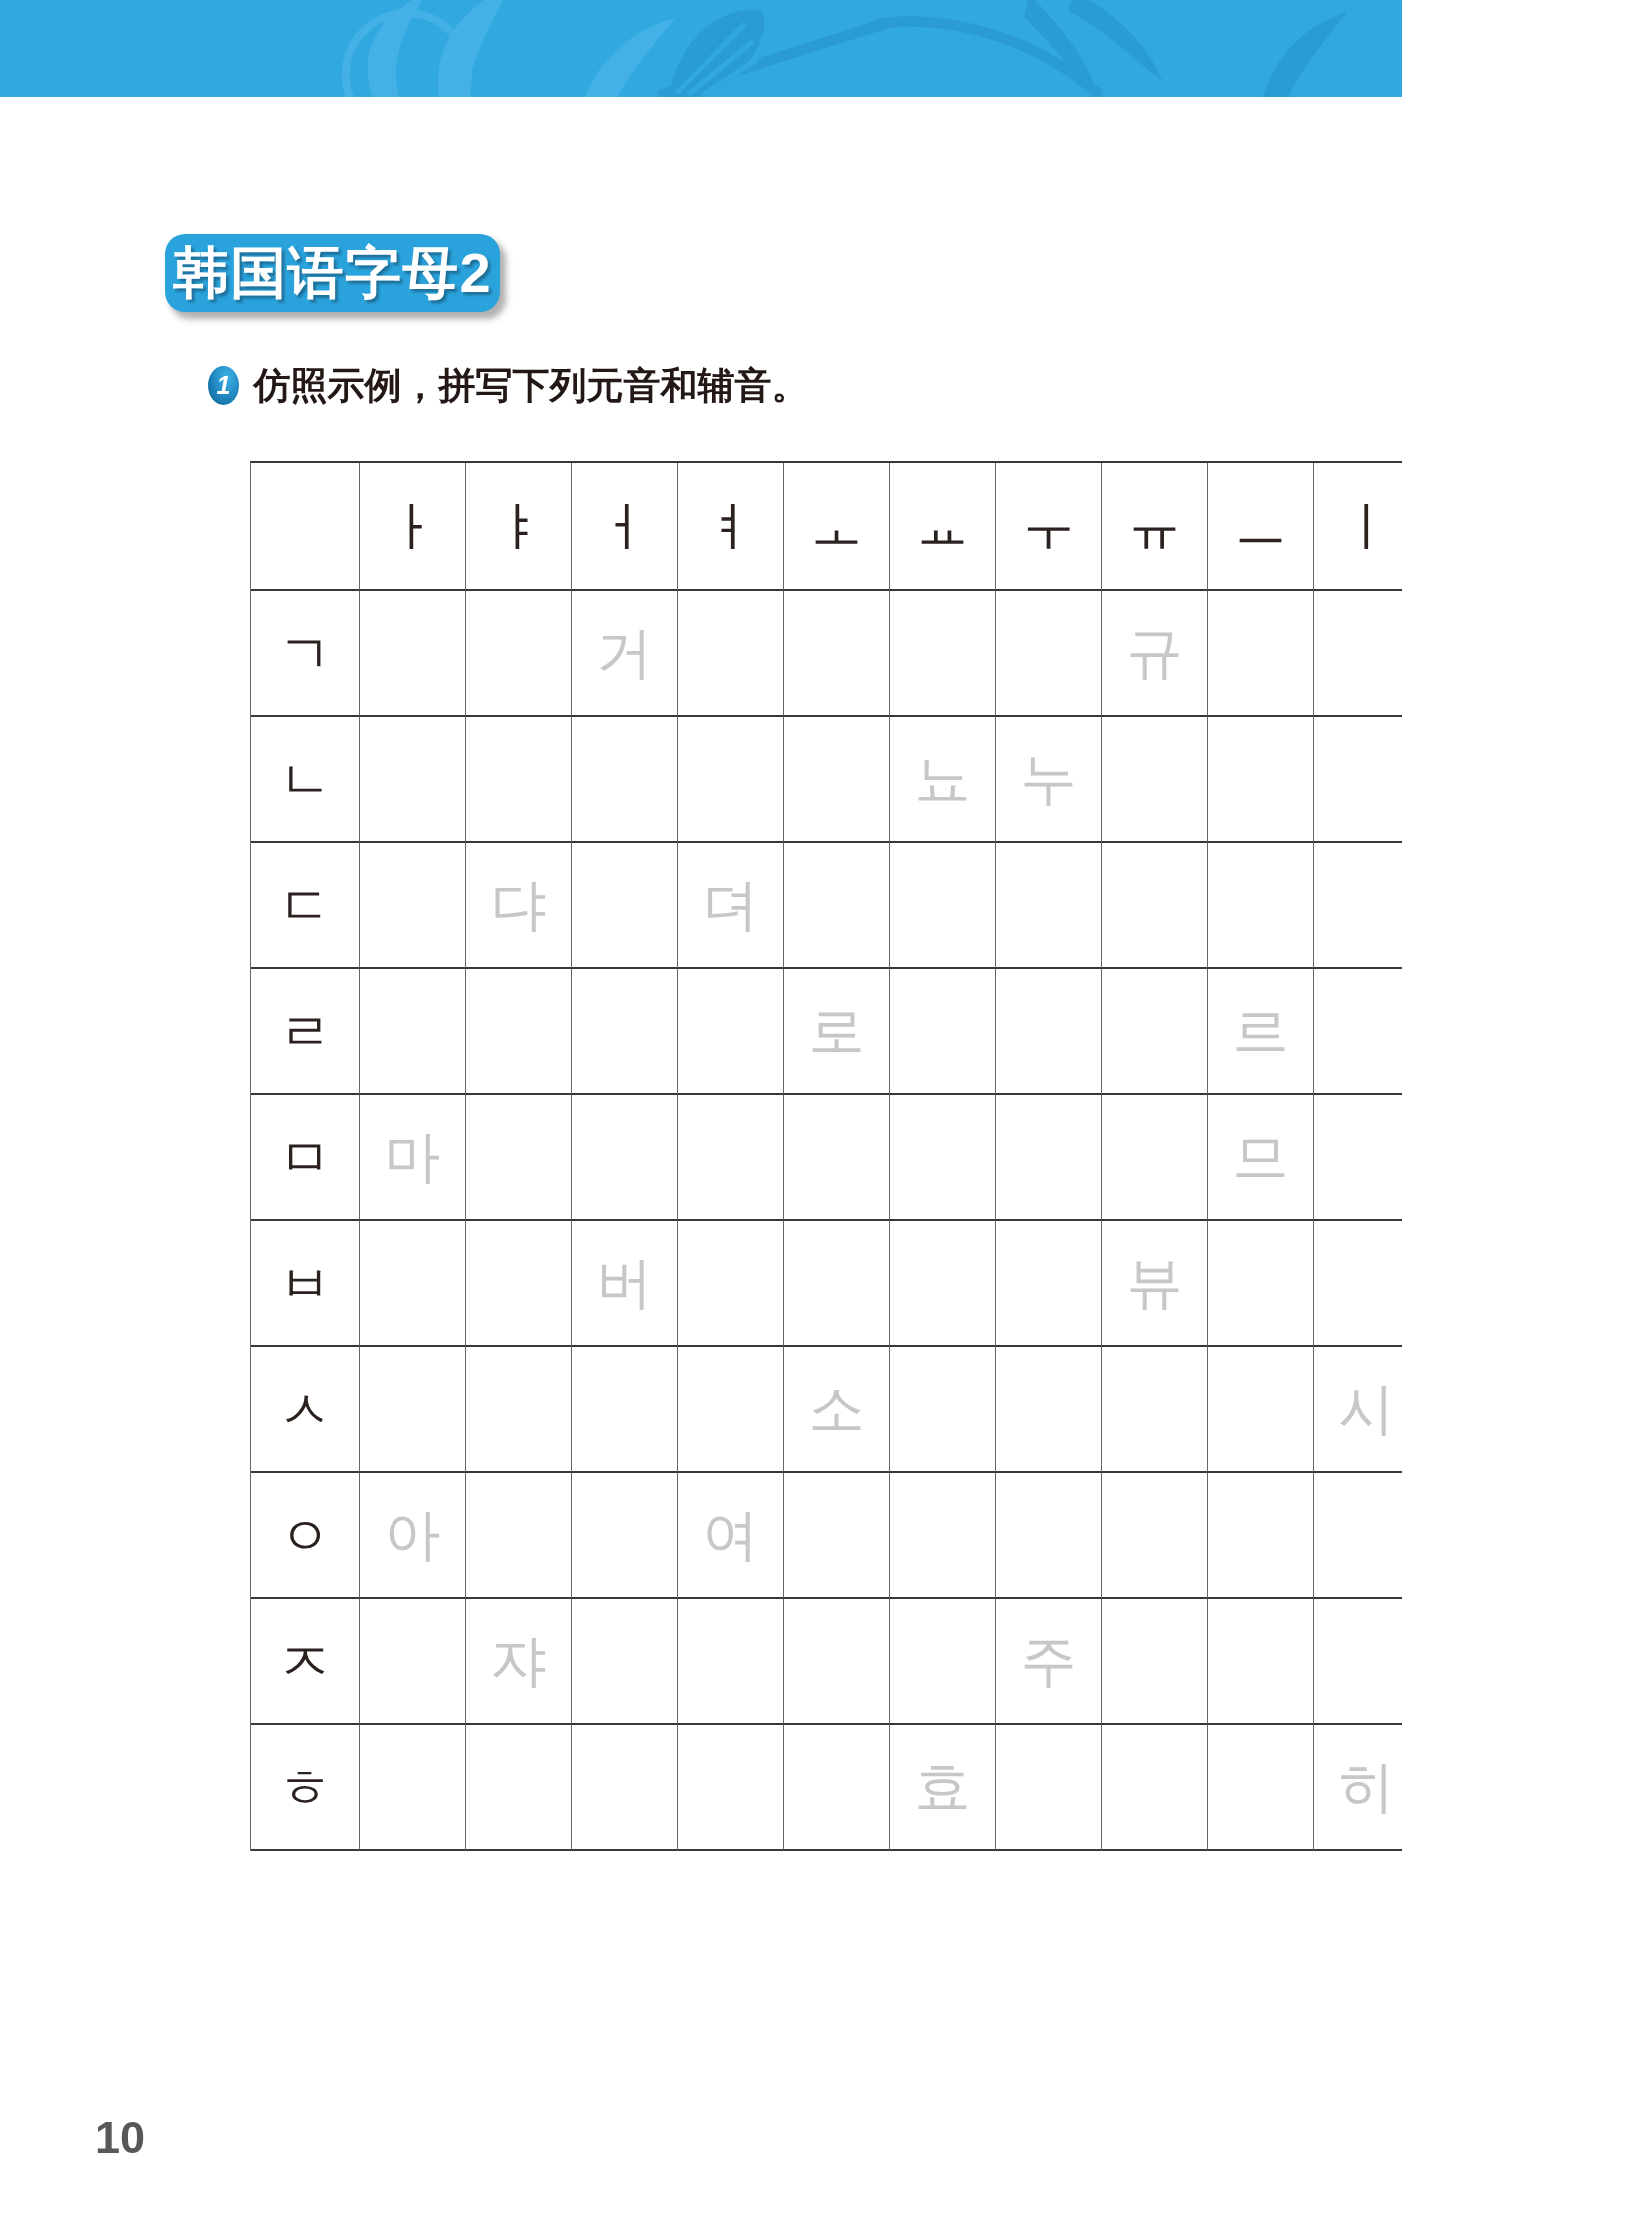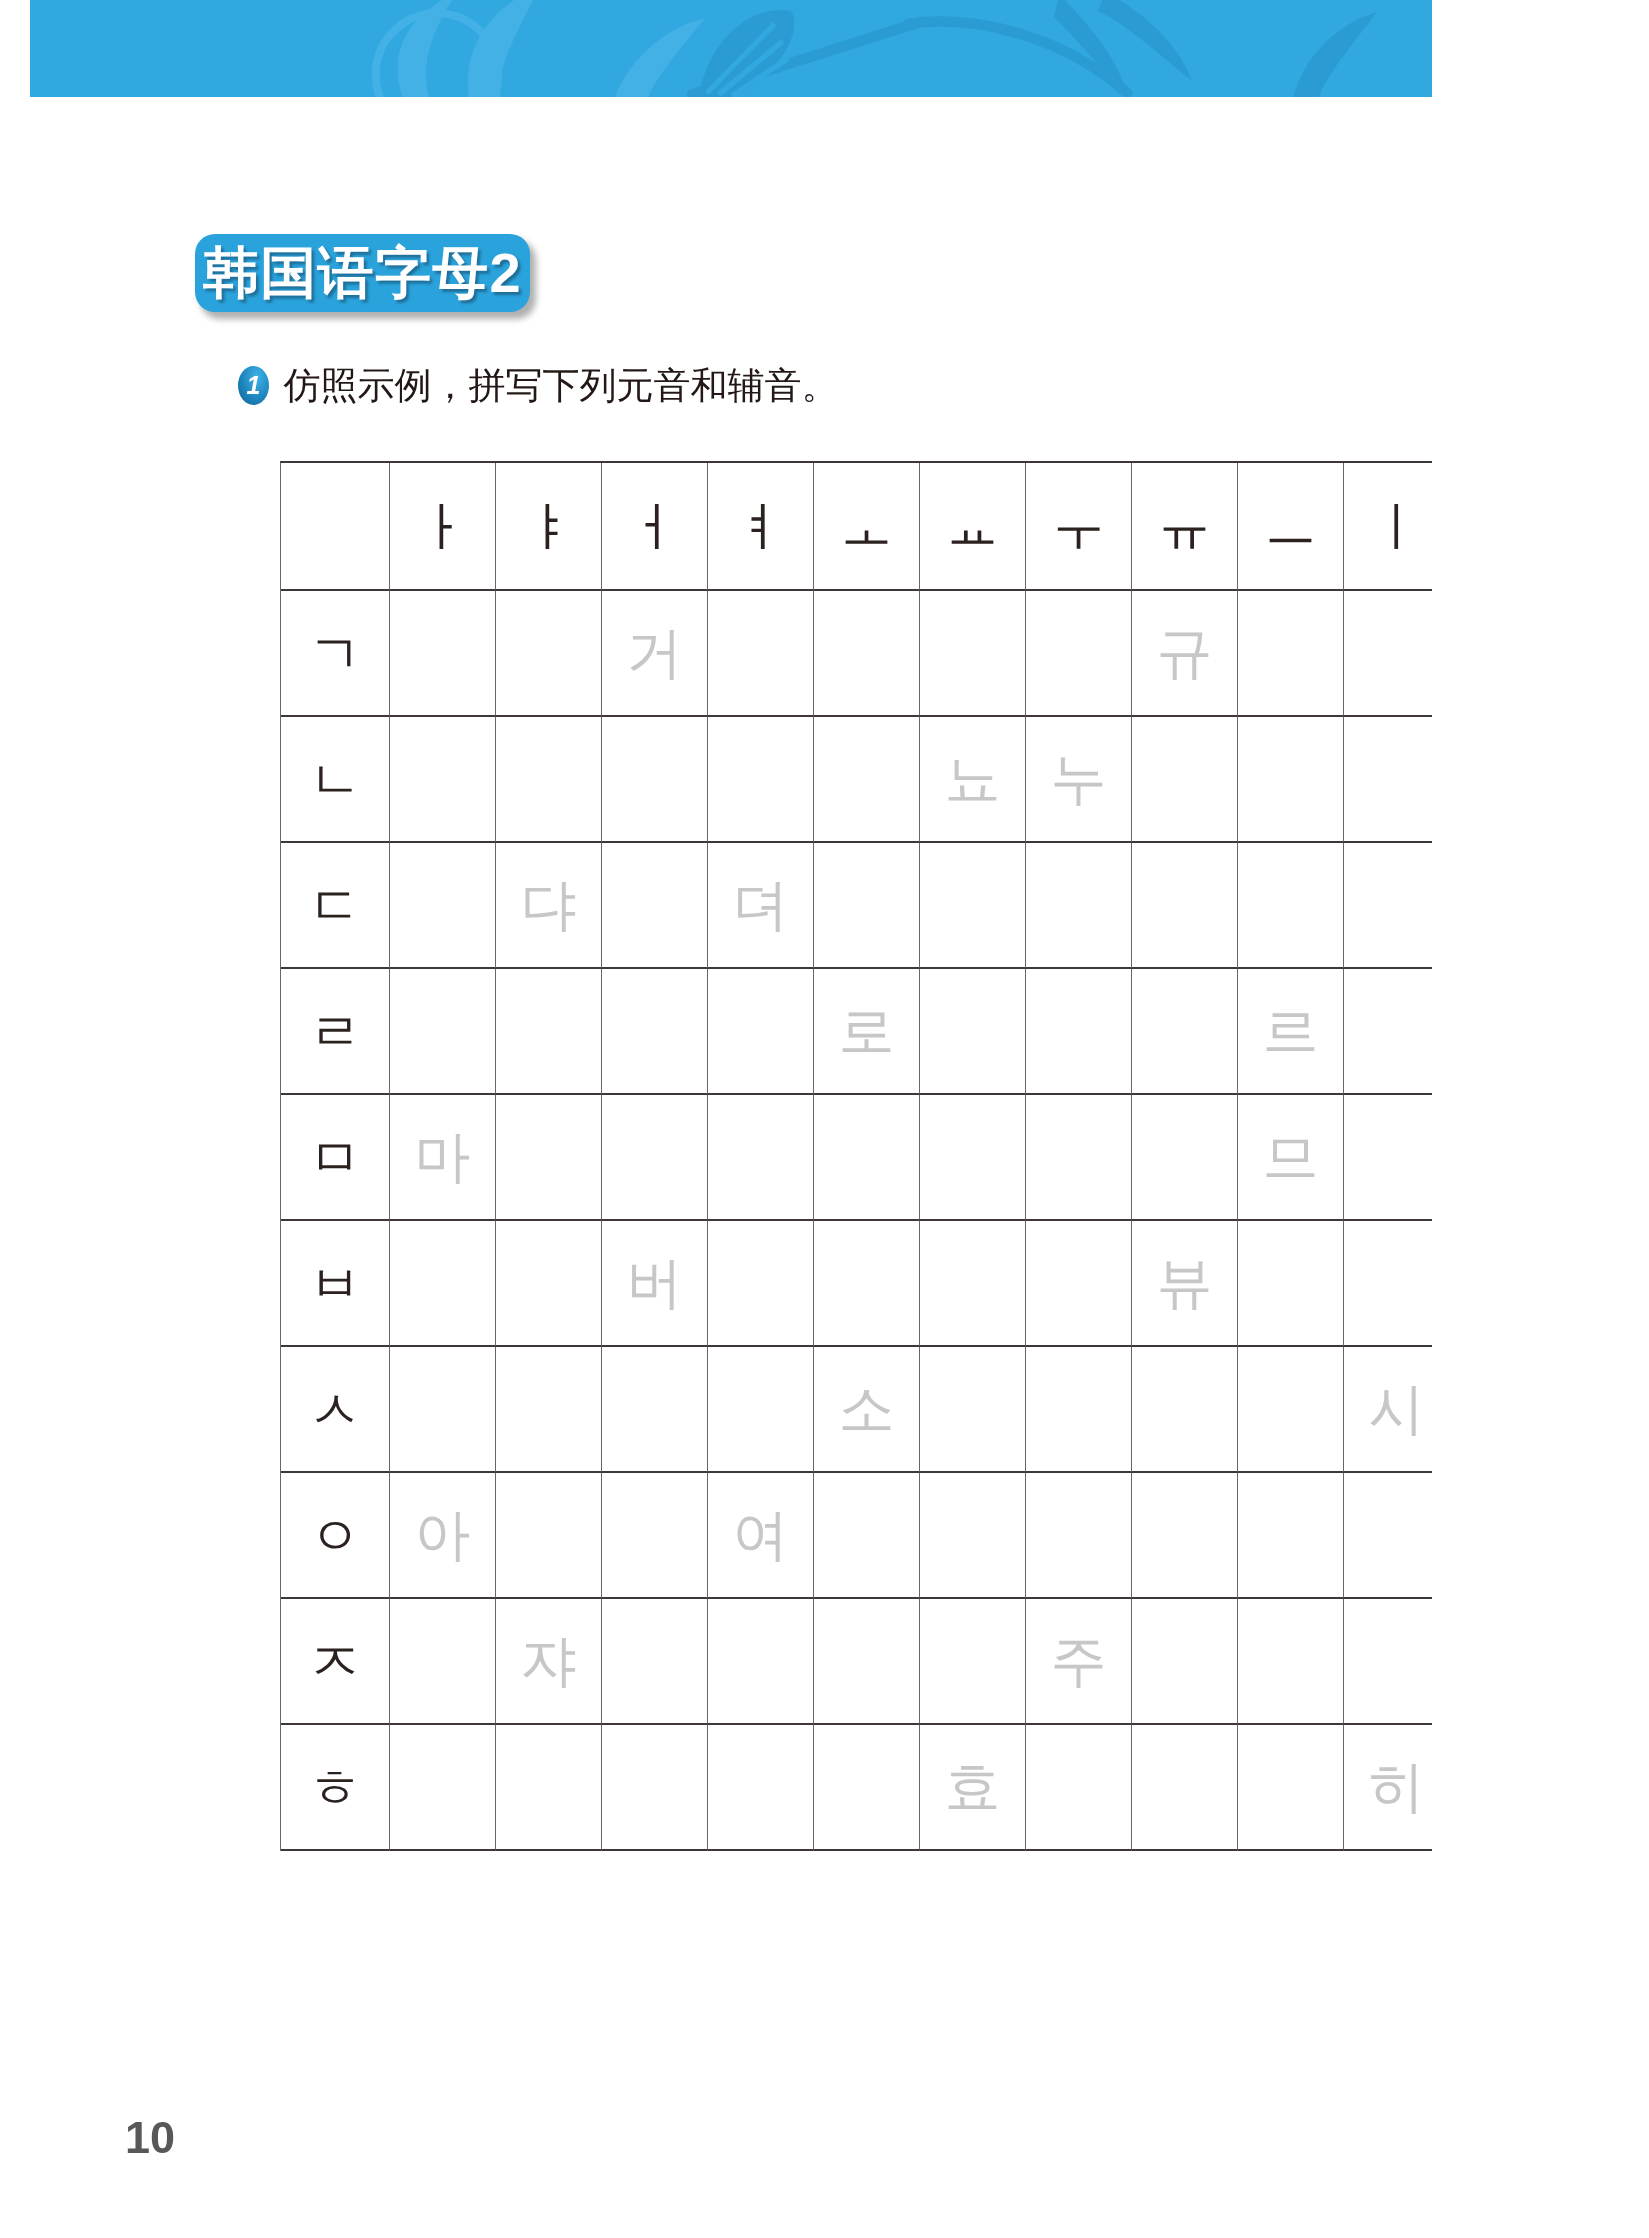--- a/index.html
+++ b/index.html
@@ -17,21 +17,20 @@
     --page-num-gray:#595757;
   }
   *{margin:0;padding:0;box-sizing:border-box;}
   html,body{background:#ffffff;}
   .page{
     position:relative;
     width:1402px;height:2239px;
     background:#ffffff;
     overflow:hidden;
     font-family:"Liberation Sans","DejaVu Sans",sans-serif;
-    margin-left:30px;
   }
   
   .header-band{
     position:absolute;left:0;top:0;
     width:1649px;height:97px;
     background:var(--header-blue);
     overflow:hidden;
   }
   .header-band svg{display:block;width:1649px;height:97px;}
   
@@ -61,21 +60,21 @@
     border-radius:50%;
     background:radial-gradient(ellipse at 62% 28%,var(--badge-light) 0%,#1d85bd 55%,var(--badge-dark) 100%);
     display:flex;align-items:center;justify-content:center;
     flex:0 0 auto;
   }
   .badge span{
     color:#ffffff;font-size:25px;font-weight:bold;line-height:1;
     font-style:italic;
   }
   .instruction-text{
-    font-size:37px;font-weight:normal;color:var(--ink-black);
+    font-size:37px;font-weight:bold;color:var(--ink-black);
     line-height:1;white-space:nowrap;
   }
   
   .grid{
     position:absolute;left:250px;top:461px;
     display:grid;
     grid-template-columns:109px repeat(10,106px);
     grid-template-rows:128px repeat(10,126px);
     border-top:2px solid var(--border-dark);
     border-left:1.3px solid var(--border-light);

